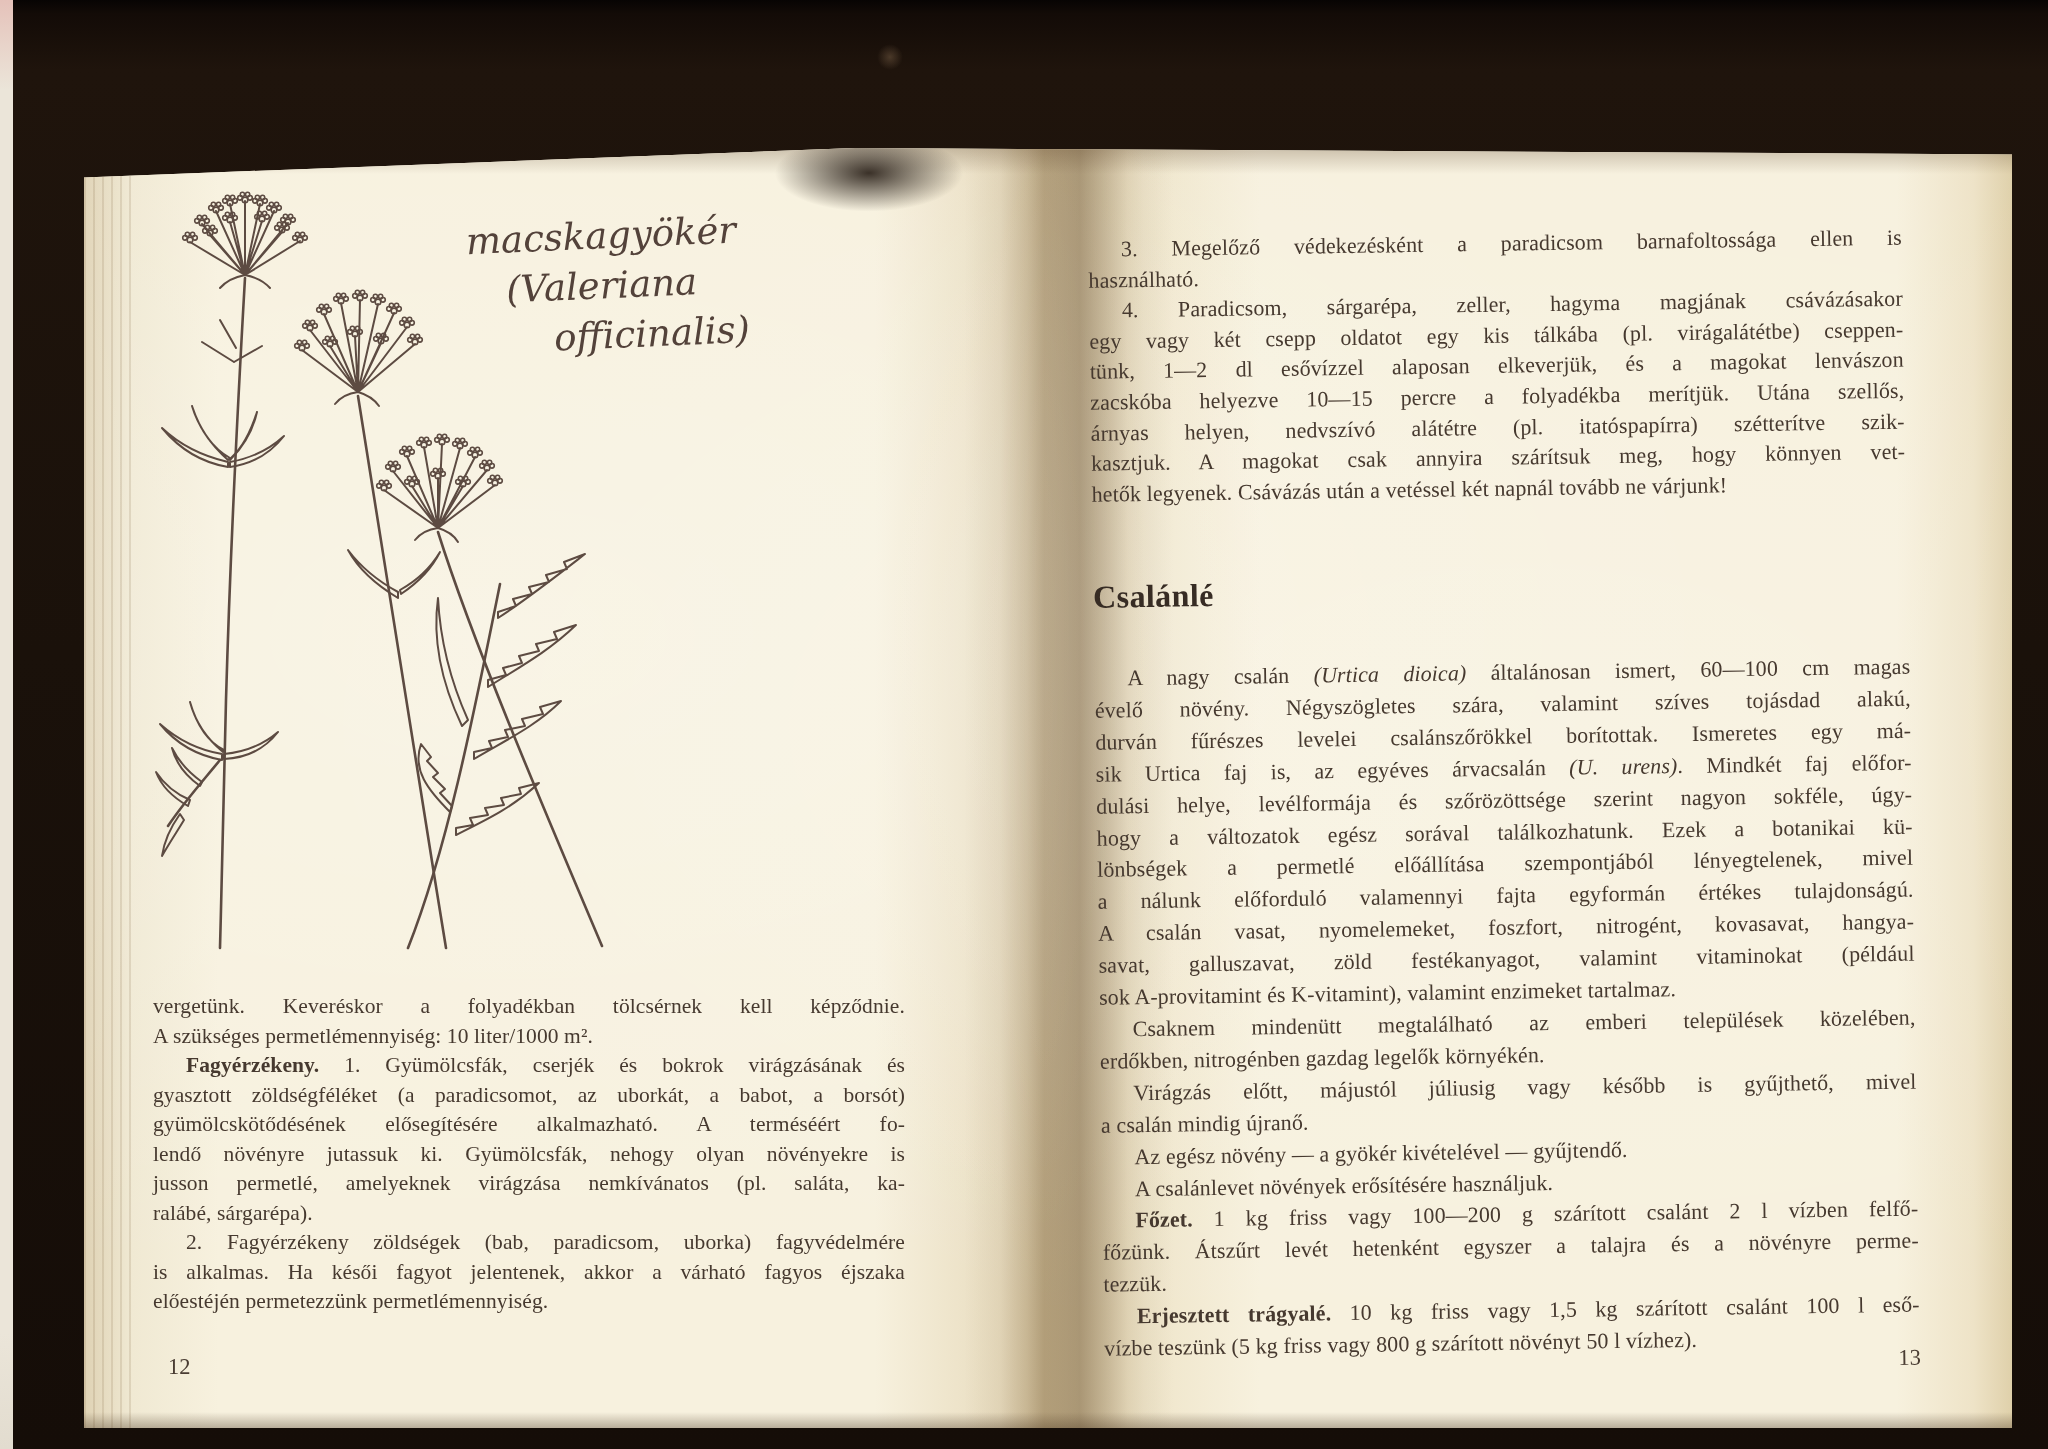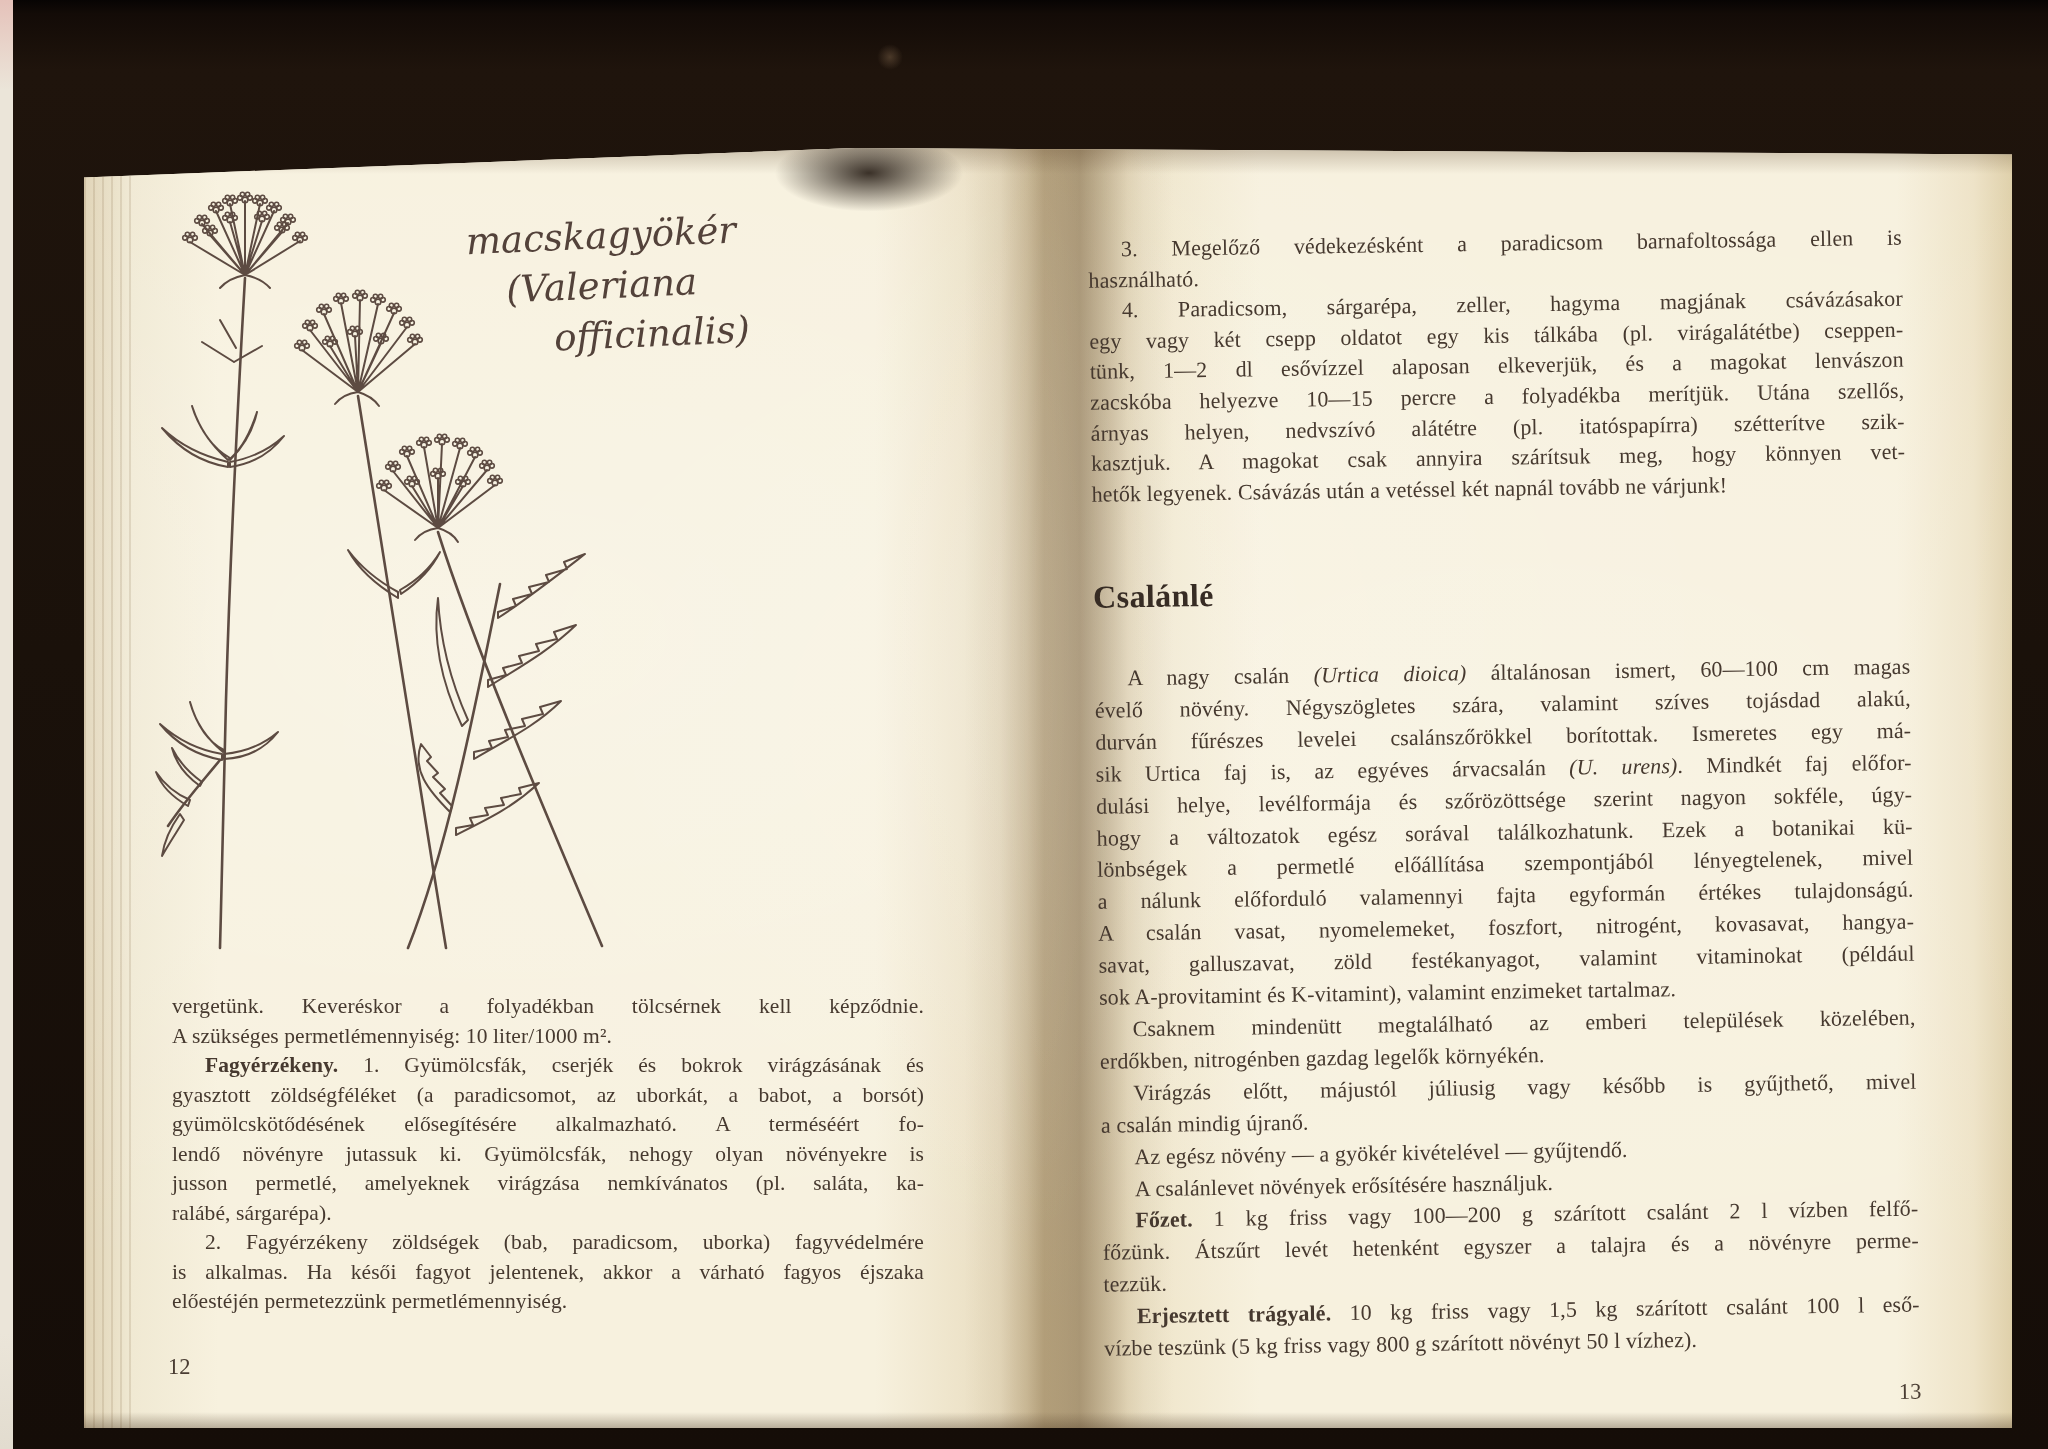--- a/index.html
+++ b/index.html
@@ -31,32 +31,32 @@
   .left-page{left:0;top:0;width:920px;height:100%;}
   .right-page{left:1004px;top:0;width:924px;height:100%;transform:rotate(-.85deg);transform-origin:50% 50%;}
   
   .plant{position:absolute;left:66px;top:12px;}
   .caption{position:absolute;left:384px;top:60px;width:420px;transform:rotate(-2.5deg);
          font-family:"DejaVu Serif",serif;font-style:italic;font-size:37px;line-height:50px;color:#53423a;}
   .caption .c2{padding-left:38px;}
   .caption .c3{padding-left:84px;}
   
   .tblock{position:absolute;font-size:21.5px;line-height:29.5px;letter-spacing:.1px;color:#46392f;}
-  .left-text{left:88px;top:844px;width:752px;}
+  .left-text{left:69px;top:844px;width:752px;}
   .right-top{left:8px;top:80px;width:814px;font-size:22px;line-height:30.6px;}
   .chapter-heading{position:absolute;left:8px;top:424px;font-size:32px;font-weight:700;color:#372c24;letter-spacing:.4px;}
   .right-body{left:8px;top:508px;width:816px;font-size:22px;line-height:31.9px;}
   .tline{text-align:justify;text-align-last:justify;}
   .tline.last{text-align-last:auto;}
   .tline.ind{text-indent:33px;}
   .b{font-weight:700;}
   .i{font-style:italic;}
   .pagenum{position:absolute;font-size:22.5px;color:#4a3d33;}
   .pn-left{left:84px;top:1206px;}
-  .pn-right{left:802px;top:1236px;}
+  .pn-right{left:802px;top:1202px;}
   .speck{position:absolute;width:26px;height:26px;border-radius:50%;
          background:radial-gradient(circle,rgba(120,95,70,.5),rgba(120,95,70,0) 70%);}
 </style>
 </head>
 <body>
 
 <div class="scene">
 
   <div class="edge-strip"></div>
   <div class="speck" style="left:877px;top:44px;"></div>

